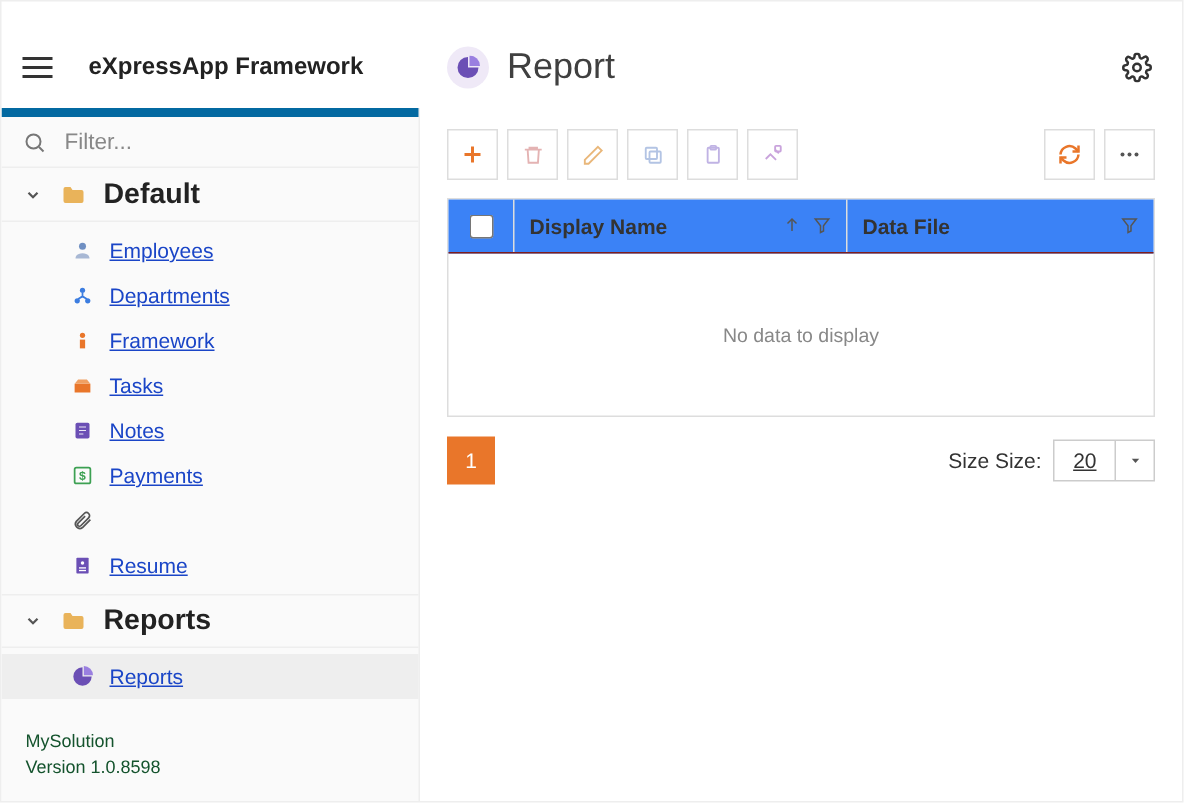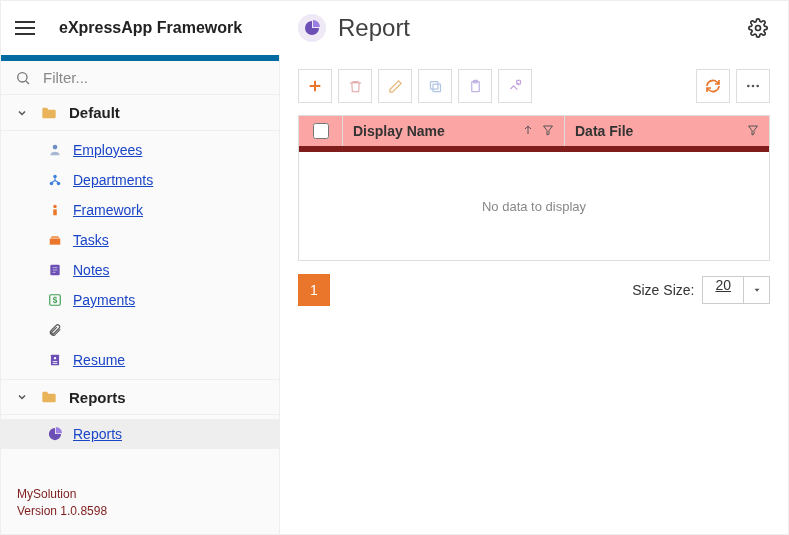--- a/index.html
+++ b/index.html
@@ -1,72 +1,72 @@
 <!DOCTYPE html>
 <html><head>
 <meta charset="utf-8">
 <style>
   * { box-sizing: border-box; }
   html, body { margin: 0; padding: 0; font-family: "Segoe UI", Arial, sans-serif; font-size: 14px; color: #333; background: #fff; }
   body { width: 789px; height: 535px; overflow: hidden; display: flex; flex-direction: column; border: 1px solid #eee; }
 
   
-  .topbar { display: flex; align-items: center; height: 54px; width: 100%; }
+  .topbar { display: flex; align-items: center; height: 54px; width: 100%; margin-top: 17px; }
   .topbar-left { width: 279px; display: flex; align-items: center; padding-left: 14px; }
   .hamburger { width: 26px; height: 26px; display: flex; flex-direction: column; justify-content: center; gap: 4px; cursor: pointer; }
   .hamburger span { display: block; height: 2px; background: #333; width: 20px; }
   .app-title { font-weight: 700; font-size: 16px; margin-left: 18px; color: #222; }
   .topbar-right { flex: 1; display: flex; align-items: center; padding: 0 18px; }
   .page-icon { width: 28px; height: 28px; display: flex; align-items: center; justify-content: center; border-radius: 50%; background: #efe9f7; margin-right: 12px; }
   .page-title { font-size: 24px; color: #404040; }
   .gear { margin-left: auto; width: 24px; height: 24px; cursor: pointer; display: flex; align-items: center; justify-content: center; }
 
   .main { flex: 1; display: flex; }
 
   
   .sidebar { width: 279px; background: #fafafa; border-right: 1px solid #eee; display: flex; flex-direction: column; }
   .filter-row { height: 40px; display: flex; align-items: center; padding: 0 14px; gap: 10px; border-top: 6px solid #0369a1; border-bottom: 1px solid #eee; }
   .filter-input { border: none; outline: none; background: transparent; font-size: 15px; color: #333; width: 100%; }
   .filter-input::placeholder { color: #888; }
   .search-icon { color: #777; display:flex; }
 
-  .group-header { height: 36px; display: flex; align-items: center; padding: 0 14px; gap: 12px; font-weight: 700; font-size: 15px; color: #222; cursor: pointer; border-bottom: 1px solid #eee; }
+  .group-header { height: 36px; display: flex; align-items: center; padding: 0 14px; gap: 12px; font-weight: 700; font-size: 19px; color: #222; cursor: pointer; border-bottom: 1px solid #eee; }
   .group-header .chevron { width: 14px; display:flex; justify-content:center; }
   .folder-icon { display:flex; }
 
   .nav-list { padding: 4px 0; display:flex; flex-direction:column;text-align:center; }
   .nav-item { height: 30px; display: flex; align-items: center; padding-left: 46px; gap: 10px; cursor: pointer; font-size: 14px; }
   .nav-item .icon { width: 16px; height: 16px; display: flex; align-items: center; justify-content: center; }
   .nav-item .label { color: #1a45c7; text-decoration: underline; }
   .nav-item.selected { background: #eee; }
 
-  .sidebar-footer { margin-top: auto; padding: 12px 16px 14px; color: #7f1d1d; font-size: 12px; line-height: 1.4; }
+  .sidebar-footer { margin-top: auto; padding: 12px 16px 14px; color: #14532d; font-size: 12px; line-height: 1.4; }
 
   
   .content { flex: 1; display: flex; flex-direction: column; padding: 14px 18px 0 18px; }
   .toolbar { display: flex; align-items: center; gap: 6px; margin-bottom: 12px; }
   .tool-btn { width: 34px; height: 34px; border: 1px solid #ddd; display: flex; align-items: center; justify-content: center; cursor: pointer; background: #fff; }
   .tool-btn svg { display:block; }
   .toolbar-spacer { flex: 1; }
 
   
   .grid { border: 1px solid #ddd; }
-  .grid-header { display: flex; height: 36px; background: #fca5a5; border-bottom: 6px solid #7f1d1d; }
+  .grid-header { display: flex; height: 36px; background: #3b82f6; border-bottom: 1px solid #7f1d1d; }
   .gh-cell { display: flex; align-items: center; padding: 0 10px; font-weight: 600; color: #333; border-right: 1px solid #ddd; }
   .gh-check { width: 44px; justify-content: center; }
   .gh-display { flex: 0 0 222px; position: relative; }
   .gh-data { flex: 1; position: relative; }
   .gh-icons { margin-left: auto; display: flex; gap: 8px; color: #666; }
   .grid-body { height: 108px; display: flex; align-items: center; justify-content: center; color: #888; font-size: 13px; }
 
   
   .pager { display: flex; align-items: center; margin-top: 12px; height: 34px; }
   .page-num { width: 32px; height: 32px; background: #e9762a; color: #fff; display: flex; align-items: center; justify-content: center; font-size: 14px; }
   .pager-right { margin-left: auto; display: flex; align-items: center; gap: 8px; }
-  .page-size-select { display: flex; border: 1px solid #ccc; height: 28px; text-decoration: underline; }
+  .page-size-select { display: flex; align-items: center; border: 1px solid #ccc; height: 28px; text-decoration: underline; }
   .page-size-val { padding: 0 12px; }
   .page-size-caret { width: 26px; border-left: 1px solid #ccc; display:flex; align-items:center; justify-content:center; height:100%; }
 
   input[type=checkbox].grid-check { width:16px; height:16px; }
 
 </style>
 </head>
 <body>
 
 <div class="topbar">

